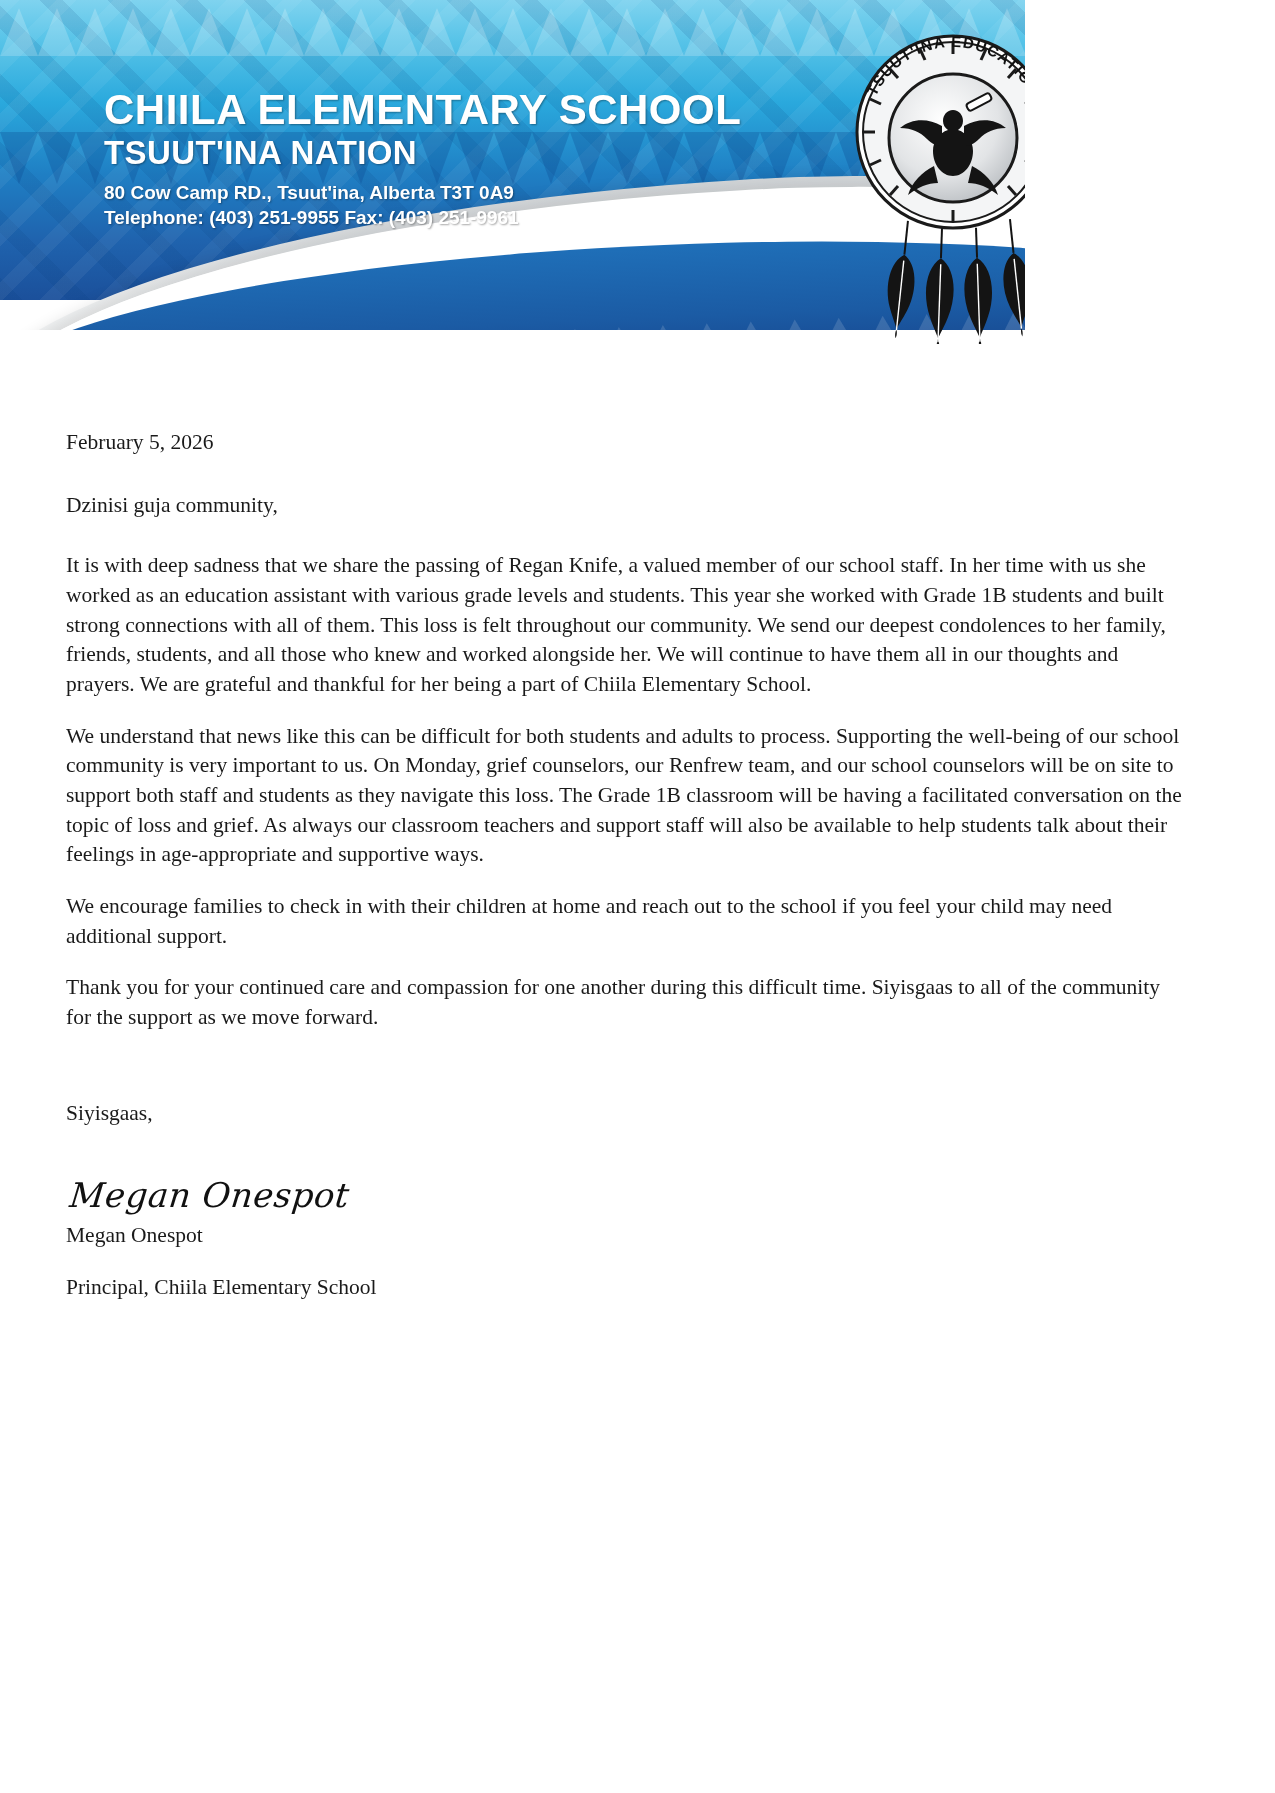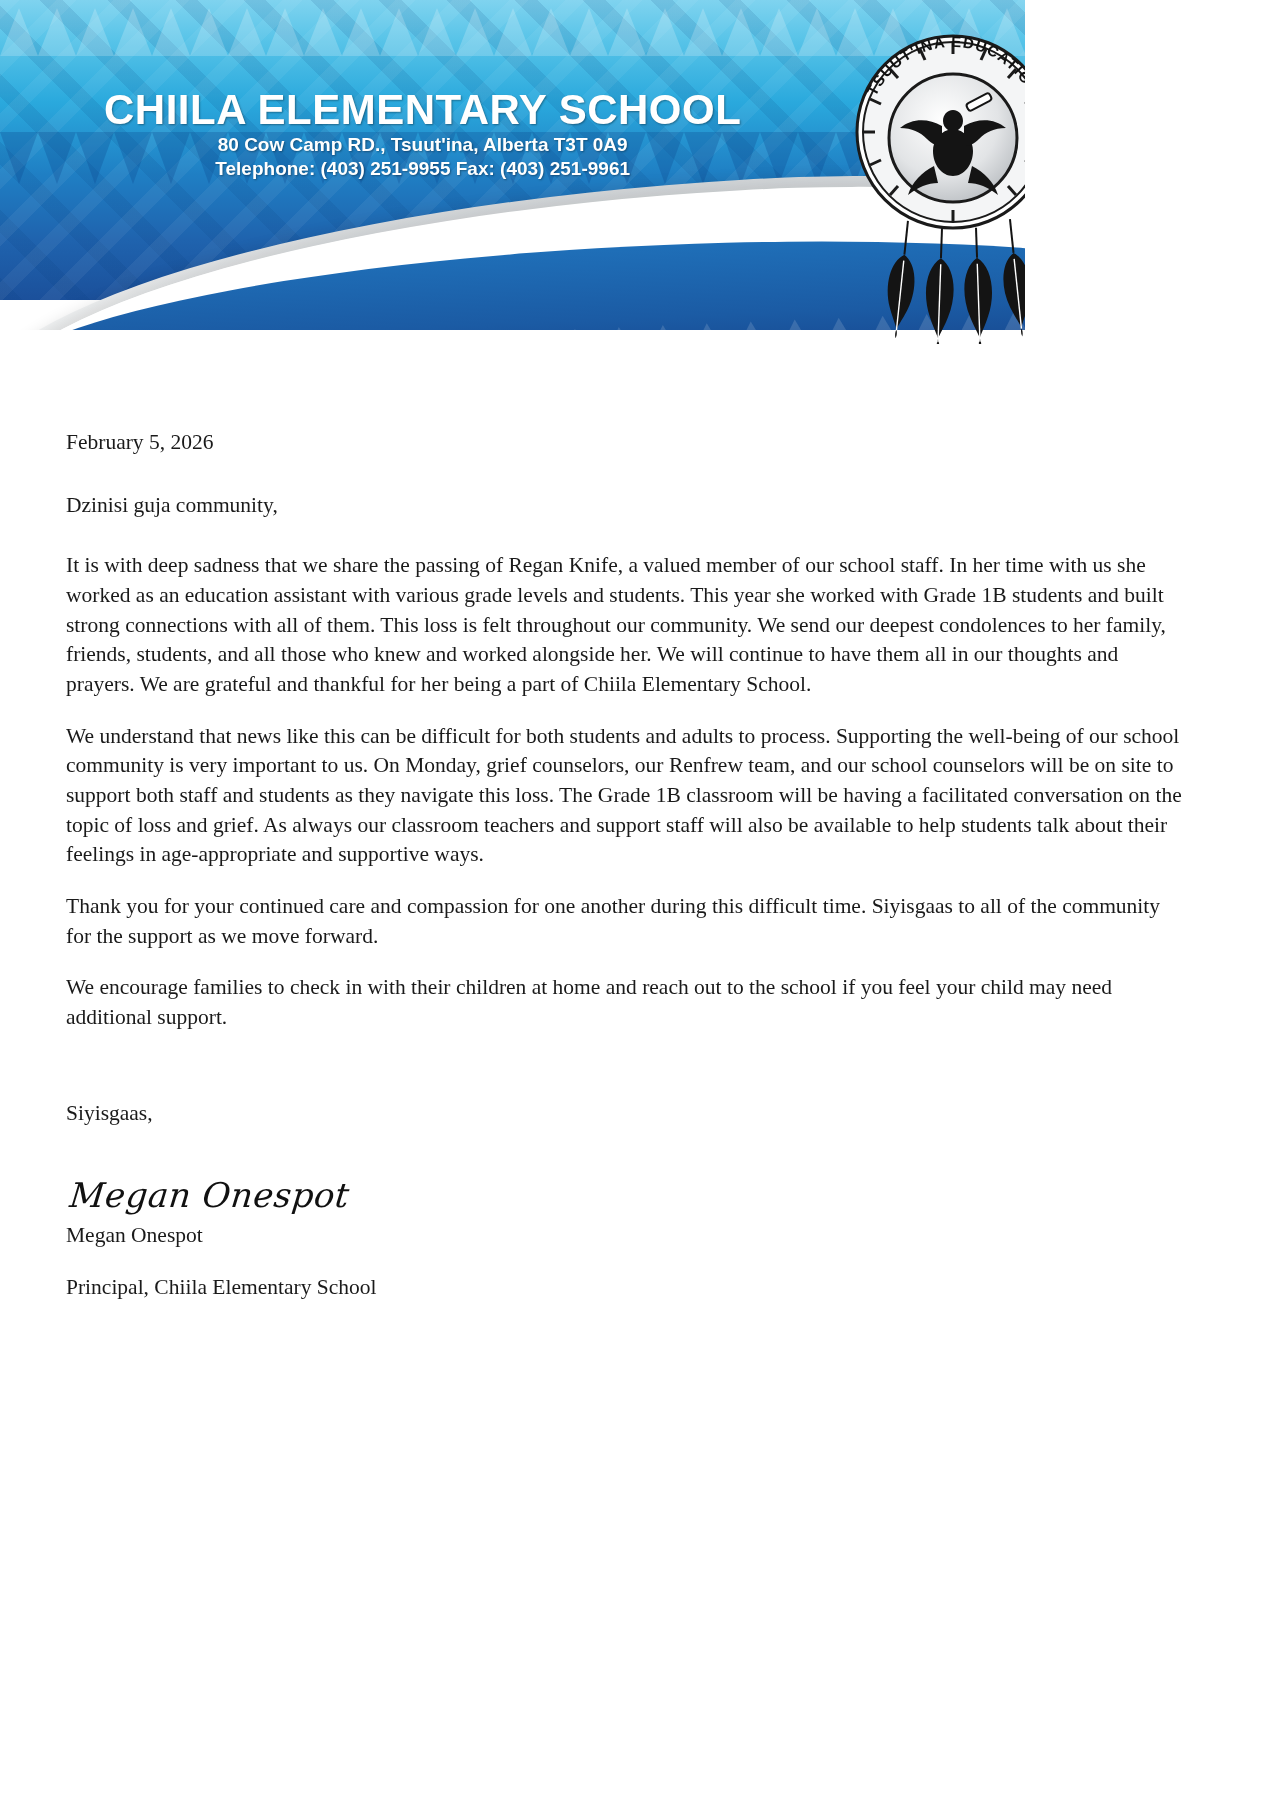--- a/index.html
+++ b/index.html
@@ -17,21 +17,20 @@
   }
 
   
   .letterhead {
     position: absolute;
     top: 0; left: 0;
     width: 1025px;
     height: 375px;
     overflow: hidden;
     background: #ffffff;
-    text-align: center;
   }
   .lh-sky {
     position: absolute;
     top: 0; left: 0;
     width: 1275px;
     height: 300px;
     background:
       linear-gradient(180deg,
         #7fd3ef 0%,
         #56c3e8 14%,
@@ -303,20 +302,21 @@
       <div class="bandtri" style="left: 1100px;"></div>
       <div class="bandtri" style="left: 1144px;"></div>
       <div class="bandtri" style="left: 1188px;"></div>
       <div class="bandtri" style="left: 1232px;"></div>
       <div class="bandtri" style="left: 1276px;"></div>
     </div>
   <div class="lh-bottom-white"></div>
 
   <div class="lh-text">
     <h1 class="lh-title">CHIILA ELEMENTARY SCHOOL</h1>
+    <h2 class="lh-subtitle">TSUUT'INA NATION</h2>
     <p class="lh-addr">80 Cow Camp RD., Tsuut'ina, Alberta T3T 0A9</p>
     <p class="lh-phone">Telephone: (403) 251-9955 Fax: (403) 251-9961</p>
   </div>
 
   <div class="logo">
     <svg width="230" height="330" viewBox="0 0 230 330">
       <defs>
         <path id="arcTop" d="M 30,118 A 85,85 0 0 1 200,118" fill="none"></path>
         <radialGradient id="discG" cx="42%" cy="36%" r="70%">
           <stop offset="0%" stop-color="#ffffff"></stop>
@@ -388,22 +388,22 @@
     </svg>
   </div>
 </div>
 
 <div class="letter">
   <p class="date">February 5, 2026</p>
   <p class="salutation">Dzinisi guja community,</p>
 
   <p>It is with deep sadness that we share the passing of Regan Knife, a valued member of our school staff. In her time with us she worked as an education assistant with various grade levels and students. This year she worked with Grade 1B students and built strong connections with all of them. This loss is felt throughout our community. We send our deepest condolences to her family, friends, students, and all those who knew and worked alongside her. We will continue to have them all in our thoughts and prayers. We are grateful and thankful for her being a part of Chiila Elementary School.</p>
   <p>We understand that news like this can be difficult for both students and adults to process. Supporting the well-being of our school community is very important to us. On Monday, grief counselors, our Renfrew team, and our school counselors will be on site to support both staff and students as they navigate this loss. The Grade 1B classroom will be having a facilitated conversation on the topic of loss and grief. As always our classroom teachers and support staff will also be available to help students talk about their feelings in age-appropriate and supportive ways.</p>
+  <p>We encourage families to check in with their children at home and reach out to the school if you feel your child may need additional support.</p>
   <p>Thank you for your continued care and compassion for one another during this difficult time. Siyisgaas to all of the community for the support as we move forward.</p>
-  <p>We encourage families to check in with their children at home and reach out to the school if you feel your child may need additional support.</p>
 
   <div class="closing-block">
     <p>Siyisgaas,</p>
     <div class="sig-word">Megan Onespot</div>
     <p class="sig-name">Megan Onespot</p>
     <p class="sig-title">Principal, Chiila Elementary School</p>
   </div>
 </div>
 
 </body></html>

